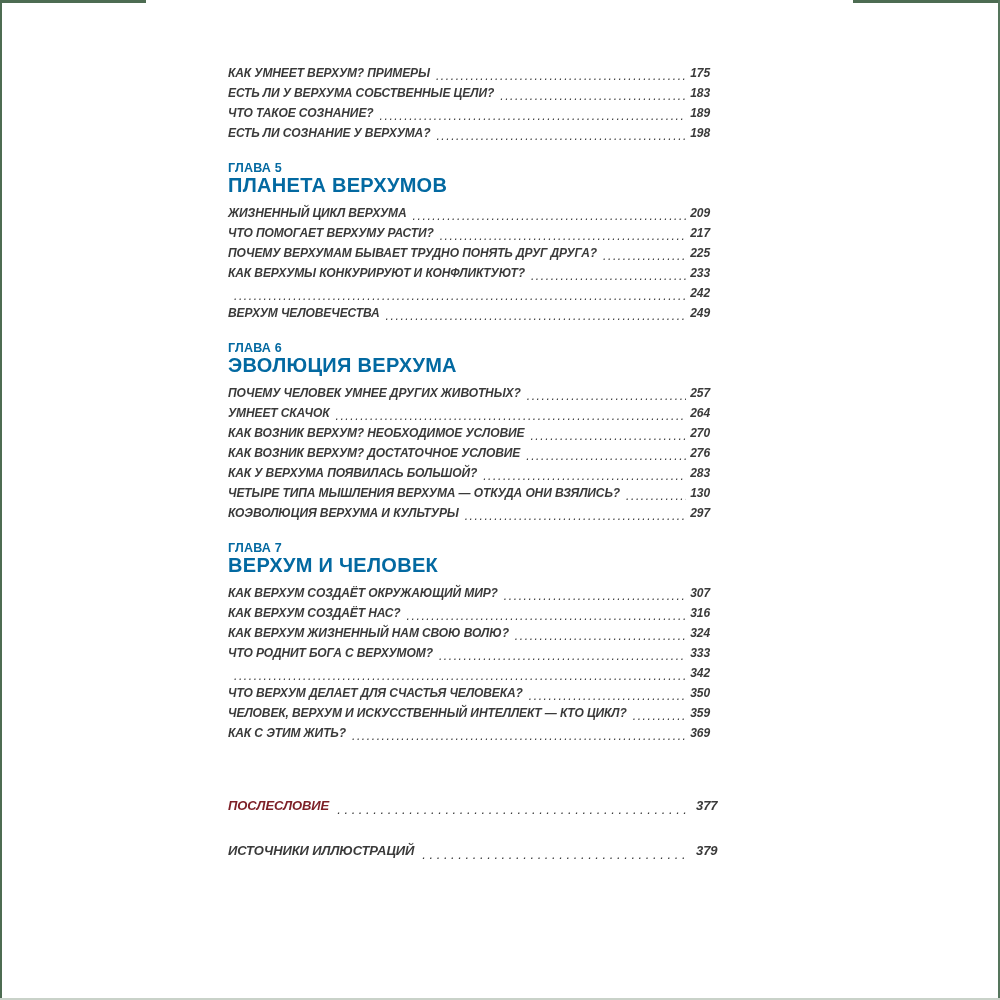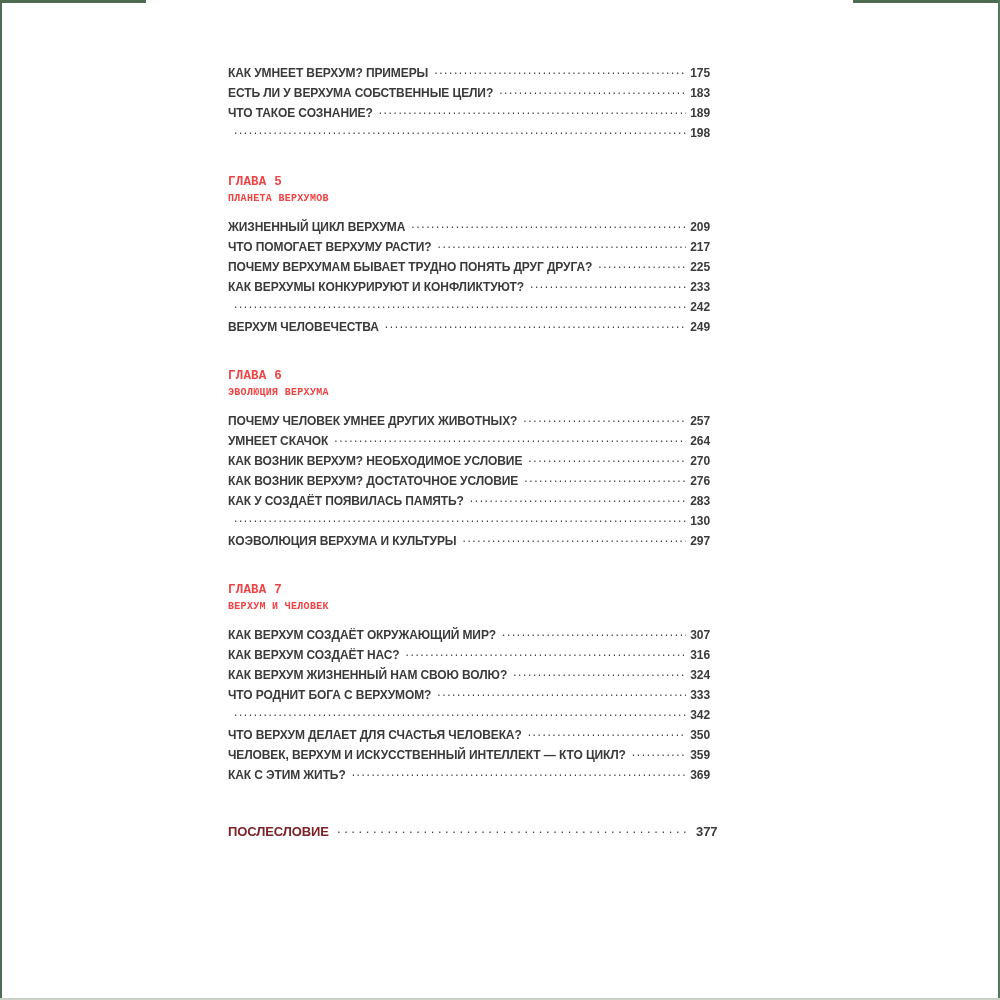--- a/index.html
+++ b/index.html
@@ -11,42 +11,42 @@
   
   .b-top-left   { position:absolute; left:0;    top:0; width:146px; height:3px; background:#4d6c52; }
   .b-top-right  { position:absolute; left:853px; top:0; width:147px; height:3px; background:#4d6c52; }
   .b-left       { position:absolute; left:0;    top:0; width:2px;  height:1000px; background:#4d6c52; }
   .b-right      { position:absolute; right:0;   top:0; width:2px;  height:1000px; background:#55755c; }
   .b-bottom     { position:absolute; left:0; bottom:0; width:1000px; height:2px; background:#c9d2c9; }
 
   .content { position:absolute; left:228px; top:0; width:482px; padding-top:63px; color:#3a3a3a; }
 
   
-  .row { display:flex; align-items:flex-start; height:20px; font-size:12px; font-weight:700;
-         letter-spacing:-0.1px; color:#3a3a3a; }
+  .row { display:flex; align-items:flex-end; height:20px; font-size:12px; font-weight:700;
+         letter-spacing:-0.1px; color:#3a3a3a;font-style:italic; }
   .row .t { line-height:20px; white-space:nowrap; }
   .leader { flex:1 1 auto; overflow:hidden; white-space:nowrap; margin:0 4px 0 6px; }
   .leader::after {
     content:"........................................................................................................................................................";
     letter-spacing:1.6px; font-weight:400; color:#3c3c3c; font-size:12px;
   }
   .pg { line-height:20px; min-width:20px; text-align:right; white-space:nowrap; }
 
   
-  .chap-head { margin:31px 0 9px 0; color:#ef4444;font-family:Liberation Mono, monospace; }
+  .chap-head { margin:17px 0 9px 0; color:#0369a1; }
   .chap-num  { font-size:12.5px; font-weight:700; line-height:16px; letter-spacing:0.2px; }
-  .chap-title{ font-size:10px;   font-weight:700; line-height:18px; letter-spacing:0.3px; }
+  .chap-title{ font-size:20px;   font-weight:700; line-height:18px; letter-spacing:0.3px; }
 
   
   .footer-row { height:22px; font-size:13px; }
   .footer-row .t, .footer-row .pg { line-height:22px; }
   .footer-row .leader { margin:0 2px 0 8px; }
   .footer-row .leader::after { letter-spacing:3.6px; font-size:13px; }
   .footer-row .pg { padding-left:6px; }
-  .mt-afterword { margin-top:36px; }
+  .mt-afterword { margin-top:52px; }
   .mt-sources   { margin-top:23px; }
   .accent .t { color:#7d2027; }
 </style>
 </head>
 <body>
 
 <div class="page">
 
   <div class="b-top-left"></div>
   <div class="b-top-right"></div>
@@ -66,20 +66,21 @@
         <span class="t">ЕСТЬ ЛИ У ВЕРХУМА СОБСТВЕННЫЕ ЦЕЛИ?</span>
         <span class="leader"></span>
         <span class="pg">183</span>
       </div>
       <div class="row">
         <span class="t">ЧТО ТАКОЕ СОЗНАНИЕ?</span>
         <span class="leader"></span>
         <span class="pg">189</span>
       </div>
       <div class="row">
+        <span class="t">ЕСТЬ ЛИ СОЗНАНИЕ У ВЕРХУМА?</span>
         <span class="leader"></span>
         <span class="pg">198</span>
       </div>
     </section>
 
     <section>
       <div class="chap-head">
         <div class="chap-num">ГЛАВА 5</div>
         <div class="chap-title">ПЛАНЕТА ВЕРХУМОВ</div>
       </div>
@@ -133,25 +134,26 @@
         <span class="t">КАК ВОЗНИК ВЕРХУМ? НЕОБХОДИМОЕ УСЛОВИЕ</span>
         <span class="leader"></span>
         <span class="pg">270</span>
       </div>
       <div class="row">
         <span class="t">КАК ВОЗНИК ВЕРХУМ? ДОСТАТОЧНОЕ УСЛОВИЕ</span>
         <span class="leader"></span>
         <span class="pg">276</span>
       </div>
       <div class="row">
-        <span class="t">КАК У СОЗДАЁТ ПОЯВИЛАСЬ ПАМЯТЬ?</span>
+        <span class="t">КАК У ВЕРХУМА ПОЯВИЛАСЬ БОЛЬШОЙ?</span>
         <span class="leader"></span>
         <span class="pg">283</span>
       </div>
       <div class="row">
+        <span class="t">ЧЕТЫРЕ ТИПА МЫШЛЕНИЯ ВЕРХУМА — ОТКУДА ОНИ ВЗЯЛИСЬ?</span>
         <span class="leader"></span>
         <span class="pg">130</span>
       </div>
       <div class="row">
         <span class="t">КОЭВОЛЮЦИЯ ВЕРХУМА И КУЛЬТУРЫ</span>
         <span class="leader"></span>
         <span class="pg">297</span>
       </div>
     </section>
 
@@ -199,15 +201,20 @@
         <span class="leader"></span>
         <span class="pg">369</span>
       </div>
     </section>
 
     <div class="row footer-row accent mt-afterword">
       <span class="t">ПОСЛЕСЛОВИЕ</span>
       <span class="leader"></span>
       <span class="pg">377</span>
     </div>
+    <div class="row footer-row mt-sources">
+      <span class="t">ИСТОЧНИКИ ИЛЛЮСТРАЦИЙ</span>
+      <span class="leader"></span>
+      <span class="pg">379</span>
+    </div>
 
   </main>
 </div>
 
 </body></html>

